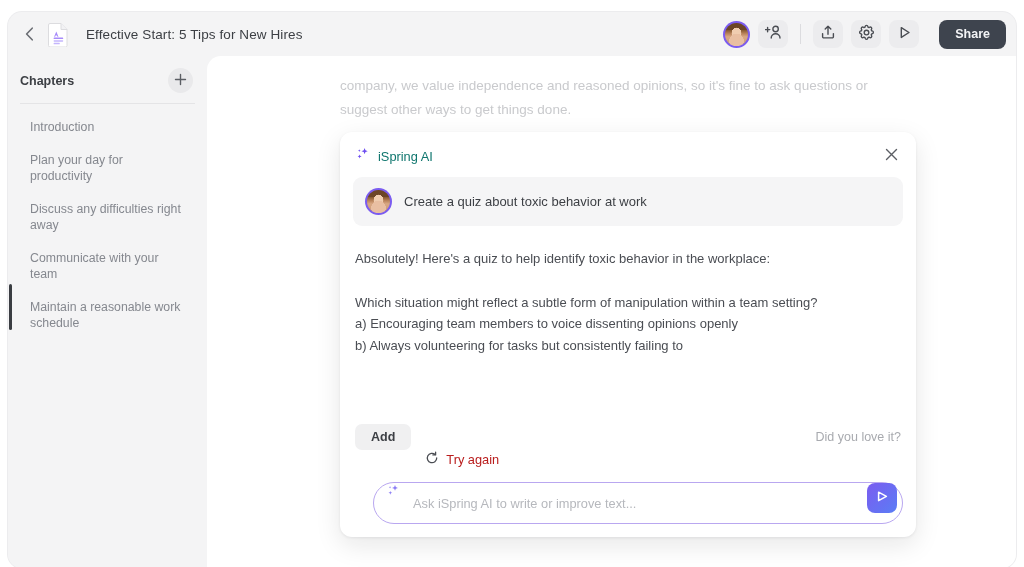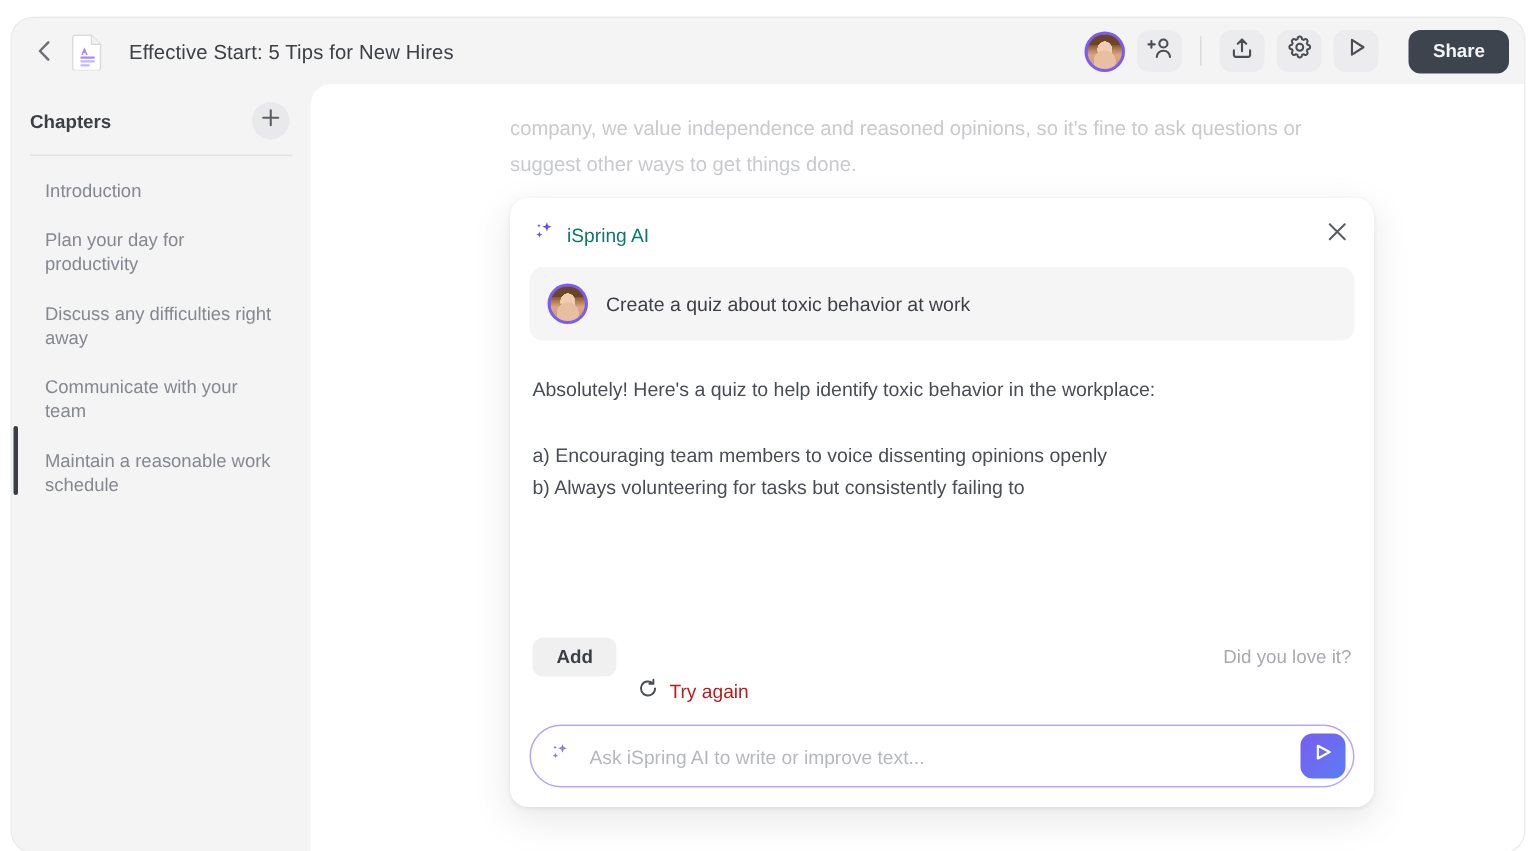--- a/index.html
+++ b/index.html
@@ -229,23 +229,24 @@
     margin-left: auto;
     font-size: 12.5px;
     color: #a8aaaf;
     cursor: pointer;
   }
   .ai-input-wrap {
     margin-top: 14px;
     height: 42px;
     border-radius: 21px;
     border: 1px solid #b9a7f0;
-    display: flex; align-items: center;
+    display: flex; 
     padding: 0 5px 0 12px;
     background: #fff;
+    margin-left: 20px;
   }
   .ai-input {
     flex: 1;
     border: none; outline: none;
     font-family: "Liberation Sans", sans-serif;
     font-size: 12.8px;
     color: #3c3f44;
     margin-left: 12px;
     background: transparent;
   }
@@ -374,20 +375,21 @@
       <div class="prompt-box">
         <div class="prompt-avatar">
           <div class="avatar-inner"></div>
         </div>
         <div class="prompt-text">Create a quiz about toxic behavior at work</div>
       </div>
 
       <div class="ai-answer">
         <div class="ai-line">Absolutely! Here's a quiz to help identify toxic behavior in the workplace:</div>
         <div class="ai-gap"></div>
+        <div class="ai-line">Which situation might reflect a subtle form of manipulation within a team setting?</div>
         <div class="ai-line">a) Encouraging team members to voice dissenting opinions openly</div>
         <div class="ai-line">b) Always volunteering for tasks but consistently failing to</div>
       </div>
 
       <div class="ai-actions">
         <div class="add-btn">Add</div>
         <div class="try-again">
           <span>
             <svg width="14" height="14" viewBox="0 0 14 14">
               <path d="M11.7 7a4.7 4.7 0 1 1-1.55-3.5" fill="none" stroke="#4a4d53" stroke-width="1.3" stroke-linecap="round"></path>

